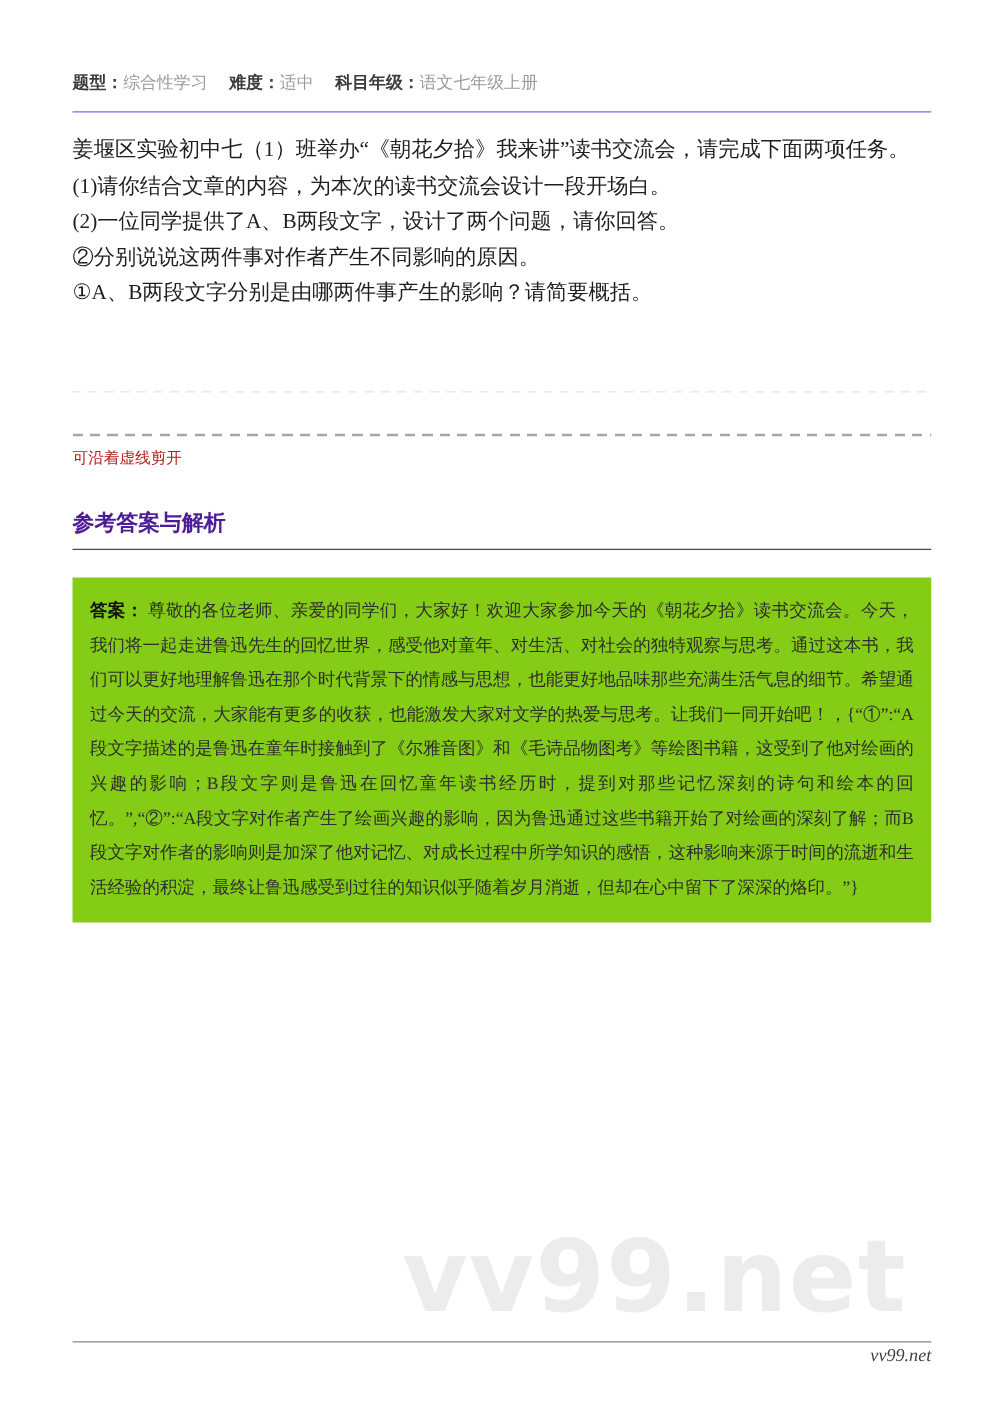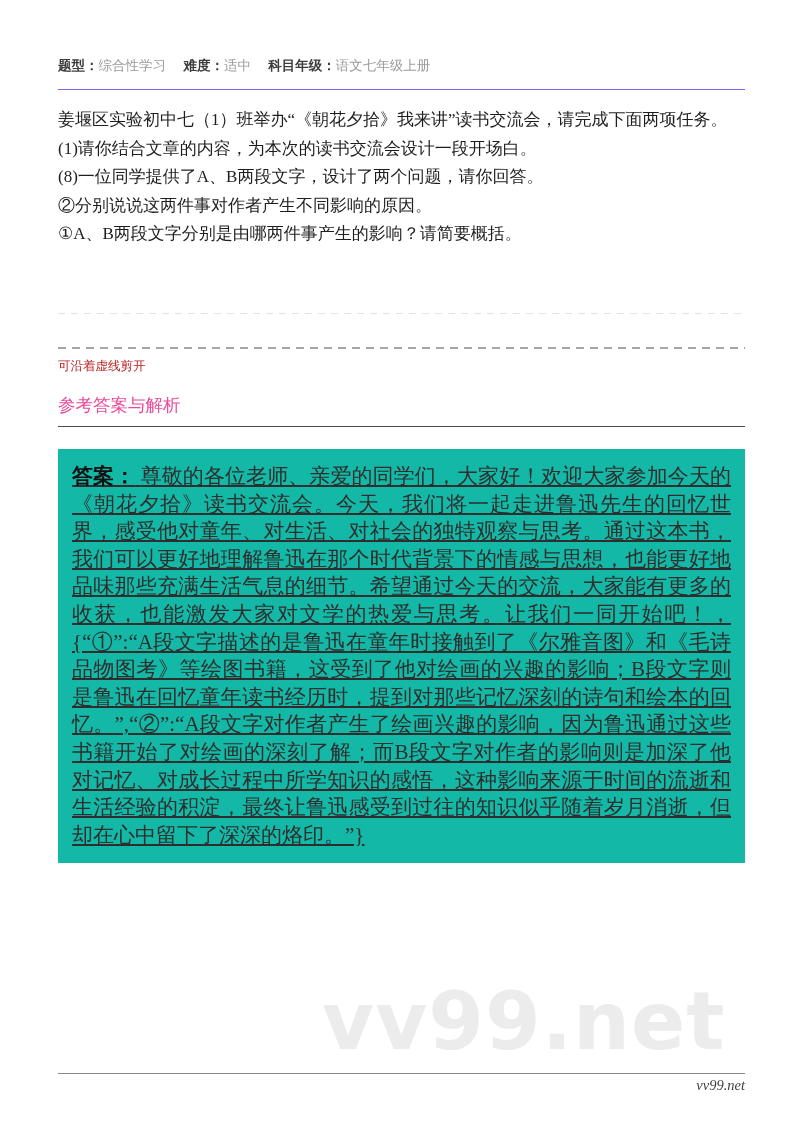--- a/index.html
+++ b/index.html
@@ -61,37 +61,36 @@
     background:repeating-linear-gradient(90deg,#a6a6a6 0 8px,transparent 8px 14px);
   }
   .cut-hint {
     margin-top:9px;
     text-align:left;
     font-size:12.5px;
     color:#b91c1c;
   }
   
   .answers-heading {
-    margin-top:18px;
+    margin-top:31px;
     font-size:17.5px;
-    font-weight:normal;
-    color:#ec4899;
+    font-weight:bold;
+    color:#4c1d95;
     line-height:24px;
     padding-bottom:9px;
     border-bottom:1px solid #4a4a4a;
   }
   .answer-card {
     margin-top:22px;
-    background:#14b8a6;
+    background:#84cc16;
     padding:14px 14px;
-    font-size:21px;
+    font-size:14px;
     line-height:27.6px;
     color:#2e2e2e;
     text-align:justify;
-    text-decoration:underline;
   }
   .answer-label { font-weight:bold; color:#111111; }
   .analysis {
     margin-top:31px;
     font-size:15.3px;
     color:#1e1e1e;
   }
   .analysis-label {
     font-weight:bold;
     font-size:15.5px;
@@ -139,21 +138,21 @@
         <span class="meta-label">难度：</span><span class="meta-value">适中</span>
       </span>
       <span class="meta-field">
         <span class="meta-label">科目年级：</span><span class="meta-value">语文七年级上册</span>
       </span>
     </div>
 
     <div class="question">
       <p>姜堰区实验初中七（1）班举办“《朝花夕拾》我来讲”读书交流会，请完成下面两项任务。</p>
       <p>(1)请你结合文章的内容，为本次的读书交流会设计一段开场白。</p>
-      <p>(8)一位同学提供了A、B两段文字，设计了两个问题，请你回答。</p>
+      <p>(2)一位同学提供了A、B两段文字，设计了两个问题，请你回答。</p>
       <p>②分别说说这两件事对作者产生不同影响的原因。</p>
       <p>①A、B两段文字分别是由哪两件事产生的影响？请简要概括。</p>
     </div>
 
     <div class="dashed-light"></div>
     <div class="dashed-dark"></div>
     <div class="cut-hint">可沿着虚线剪开</div>
 
     <div class="answers-heading">参考答案与解析</div>
 

